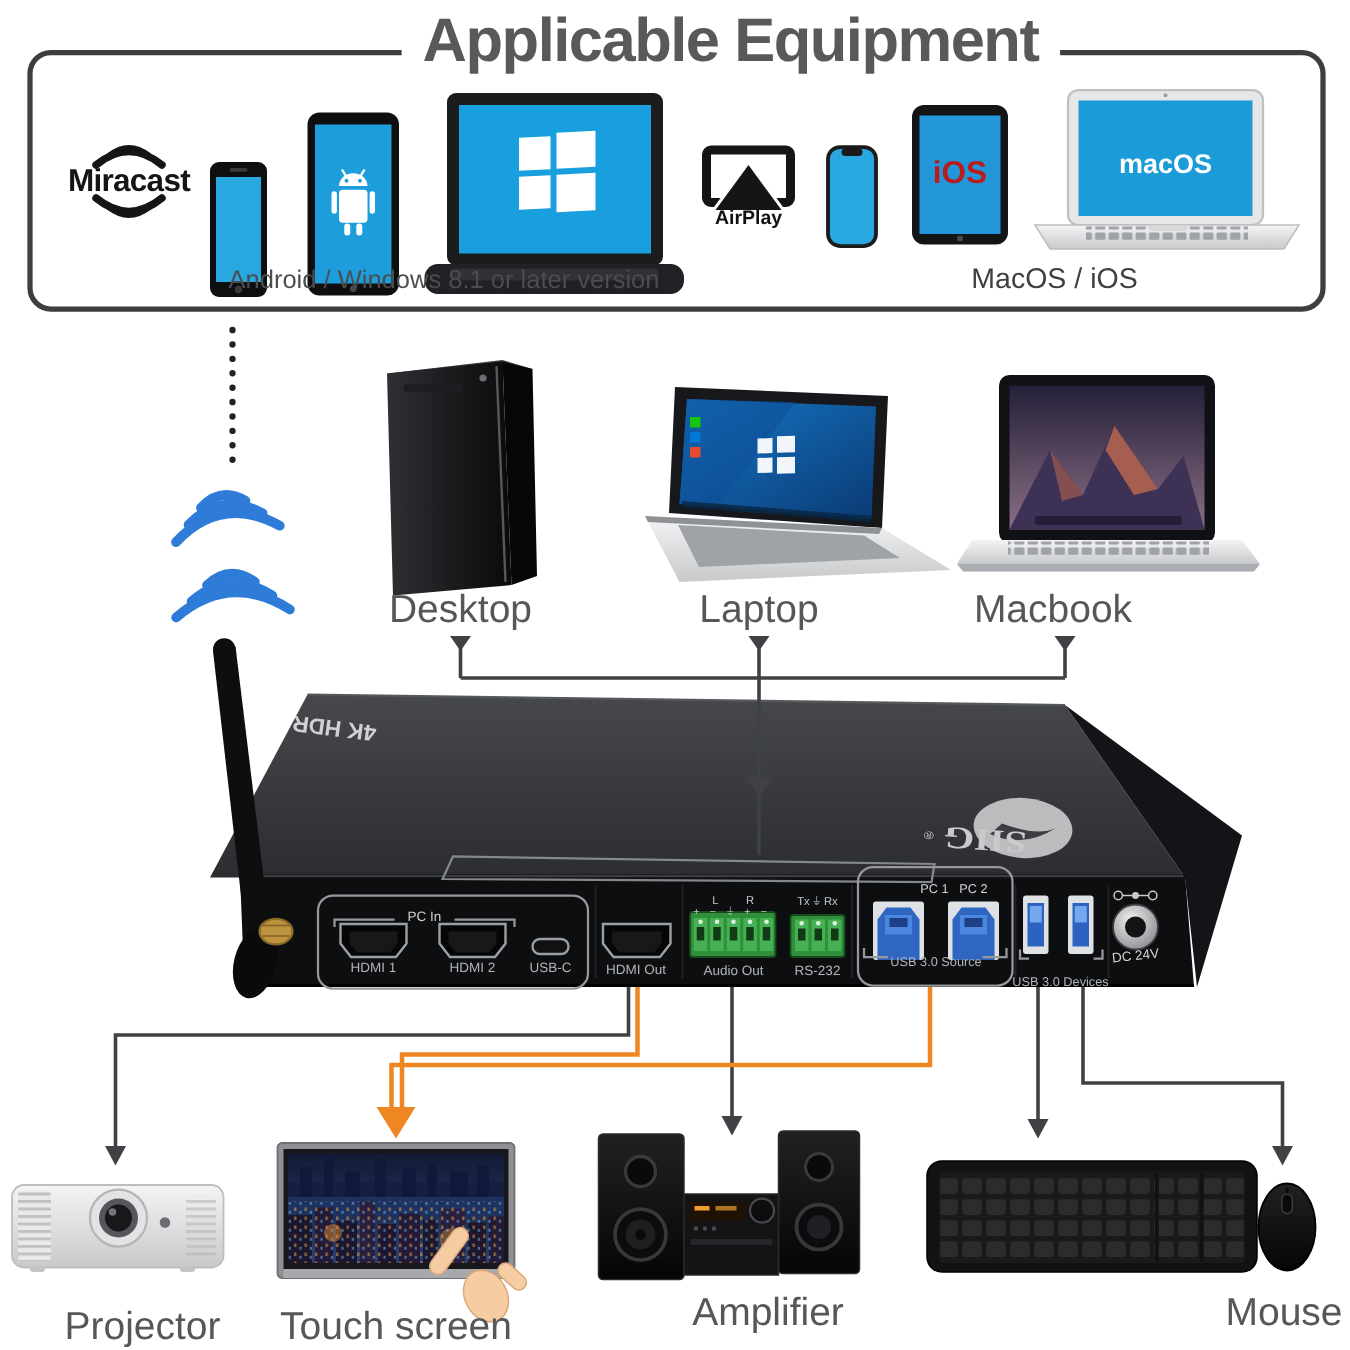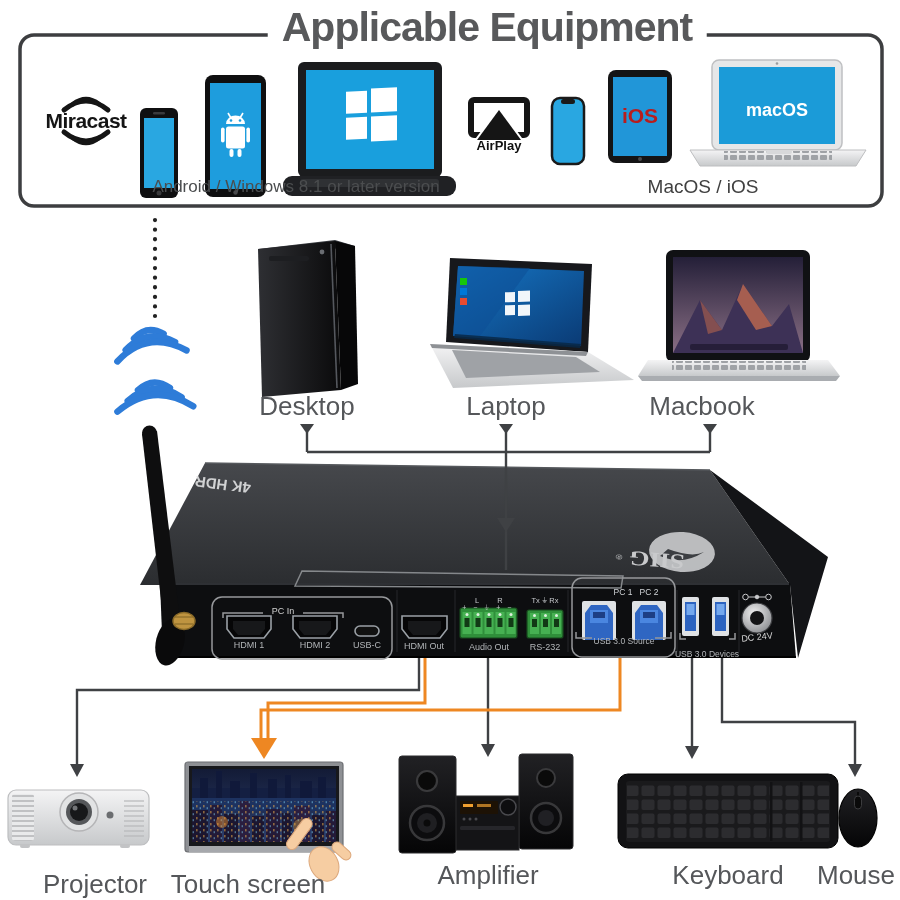--- a/index.html
+++ b/index.html
@@ -12,21 +12,21 @@
          background:#fff;padding:0 14px;letter-spacing:-1px;}
   #miracast{left:86px;top:121px;font-size:21px;font-weight:700;color:#151515;letter-spacing:-0.5px;}
   #airplay{left:499px;top:145px;font-size:13px;font-weight:700;color:#111;}
   #ios-screen{left:640px;top:116px;font-size:21px;font-weight:700;color:#b91c1c;}
   #macos-screen{left:777px;top:110px;font-size:18px;font-weight:600;color:#fff;}
   #cap-left{left:296px;top:187px;font-size:17px;color:#4b4d4f;}
   #cap-right{left:703px;top:187px;font-size:19px;color:#404040;}
   .src{font-size:26px;color:#55575a;}
   #lbl-desktop{left:307px;top:406px;} #lbl-laptop{left:506px;top:406px;} #lbl-macbook{left:702px;top:406px;}
   .out{font-size:26px;color:#55575a;}
-  #lbl-projector{left:75px;top:884px;margin-left:20px;} #lbl-touch{left:248px;top:884px;} #lbl-amp{left:488px;top:875px;}
+  #lbl-projector{left:75px;top:884px;margin-left:20px;} #lbl-touch{left:264px;top:884px;} #lbl-amp{left:512px;top:875px;}
   #lbl-kbd{left:728px;top:875px;} #lbl-mouse{left:856px;top:875px;}
   .plbl{font-size:9px;color:#b2b5b8;}
   .pin{font-size:7.5px;color:#c6c9cc;}
   #p-pcin{left:283px;top:611px;color:#d0d0d0;}
   #p-hdmi1{left:249px;top:645px;} #p-hdmi2{left:315px;top:645px;} #p-usbc{left:367px;top:645px;}
   #p-hdmiout{left:424px;top:646px;} #p-audio{left:489px;top:647px;} #p-rs232{left:545px;top:647px;}
   #p-al{left:477px;top:600px;} #p-ar{left:500px;top:600px;}
   #p-apol{left:488px;top:608px;font-size:7px;letter-spacing:2.5px;}
   #p-rspin{left:545px;top:601px;}
   #p-pc1{left:599px;top:592px;font-size:8.5px;color:#d0d3d6;padding-left:48px;}
@@ -491,16 +491,15 @@
 <div class="lbl plbl" id="p-rs232">RS-232</div>
 <div class="lbl plbl" id="p-pc1">PC 1</div>
 <div class="lbl plbl" id="p-pc2">PC 2</div>
 <div class="lbl plbl" id="p-src">USB 3.0 Source</div>
 <div class="lbl plbl" id="p-dev">USB 3.0 Devices</div>
 <div class="lbl plbl" id="p-dc">DC 24V</div>
 
 <div class="lbl out" id="lbl-projector">Projector</div>
 <div class="lbl out" id="lbl-touch">Touch screen</div>
 <div class="lbl out" id="lbl-amp">Amplifier</div>
-<div class="lbl out" id="lbl-kbd">Keyboard</div>
 <div class="lbl out" id="lbl-mouse">Mouse</div>
 
 </div>
 
 </body></html>

